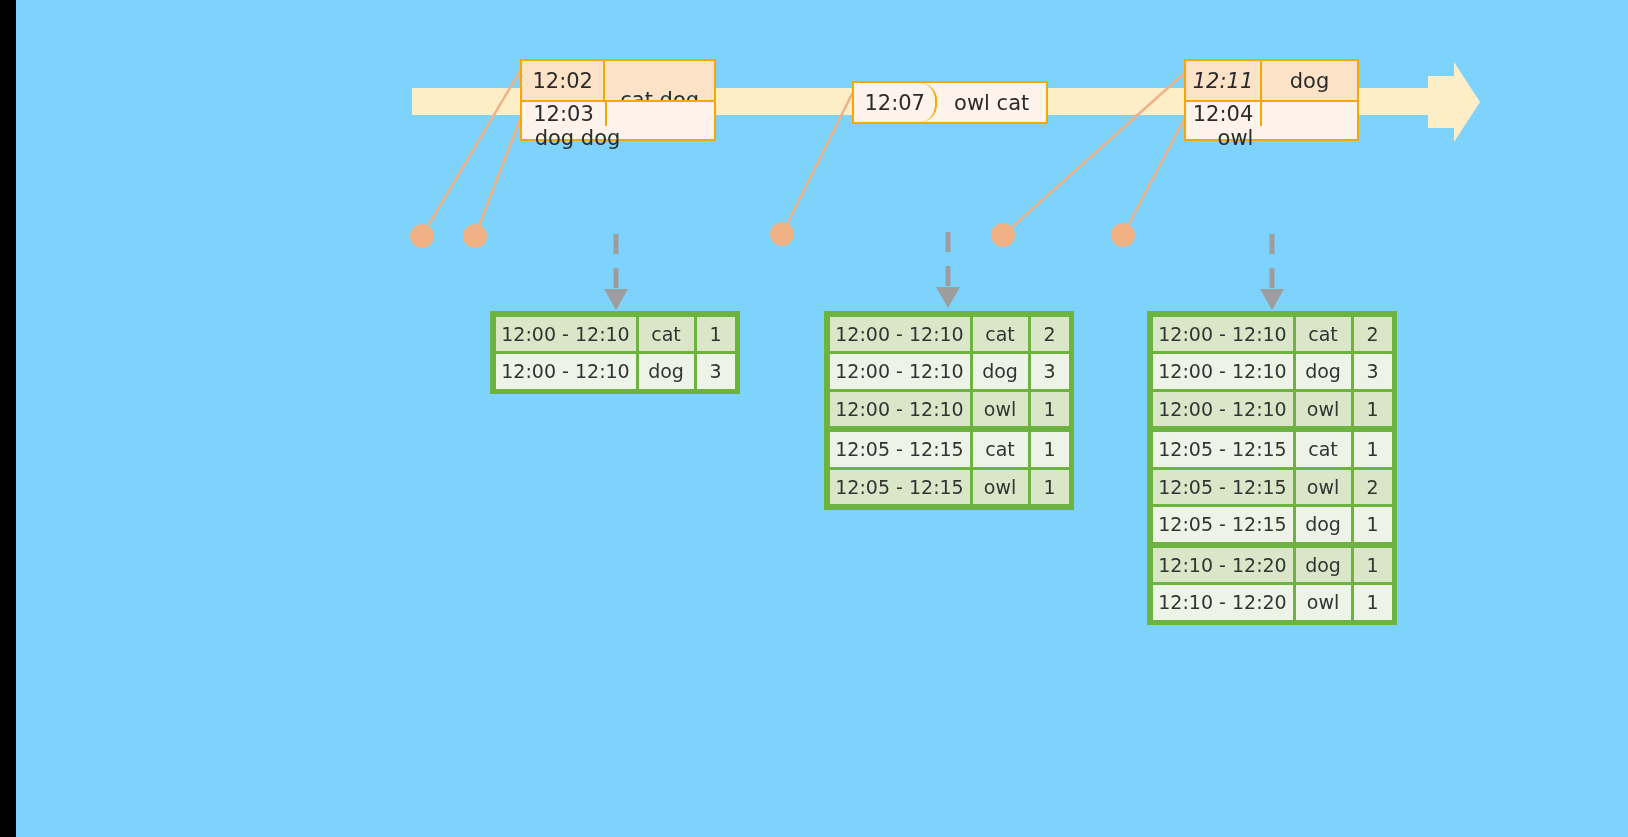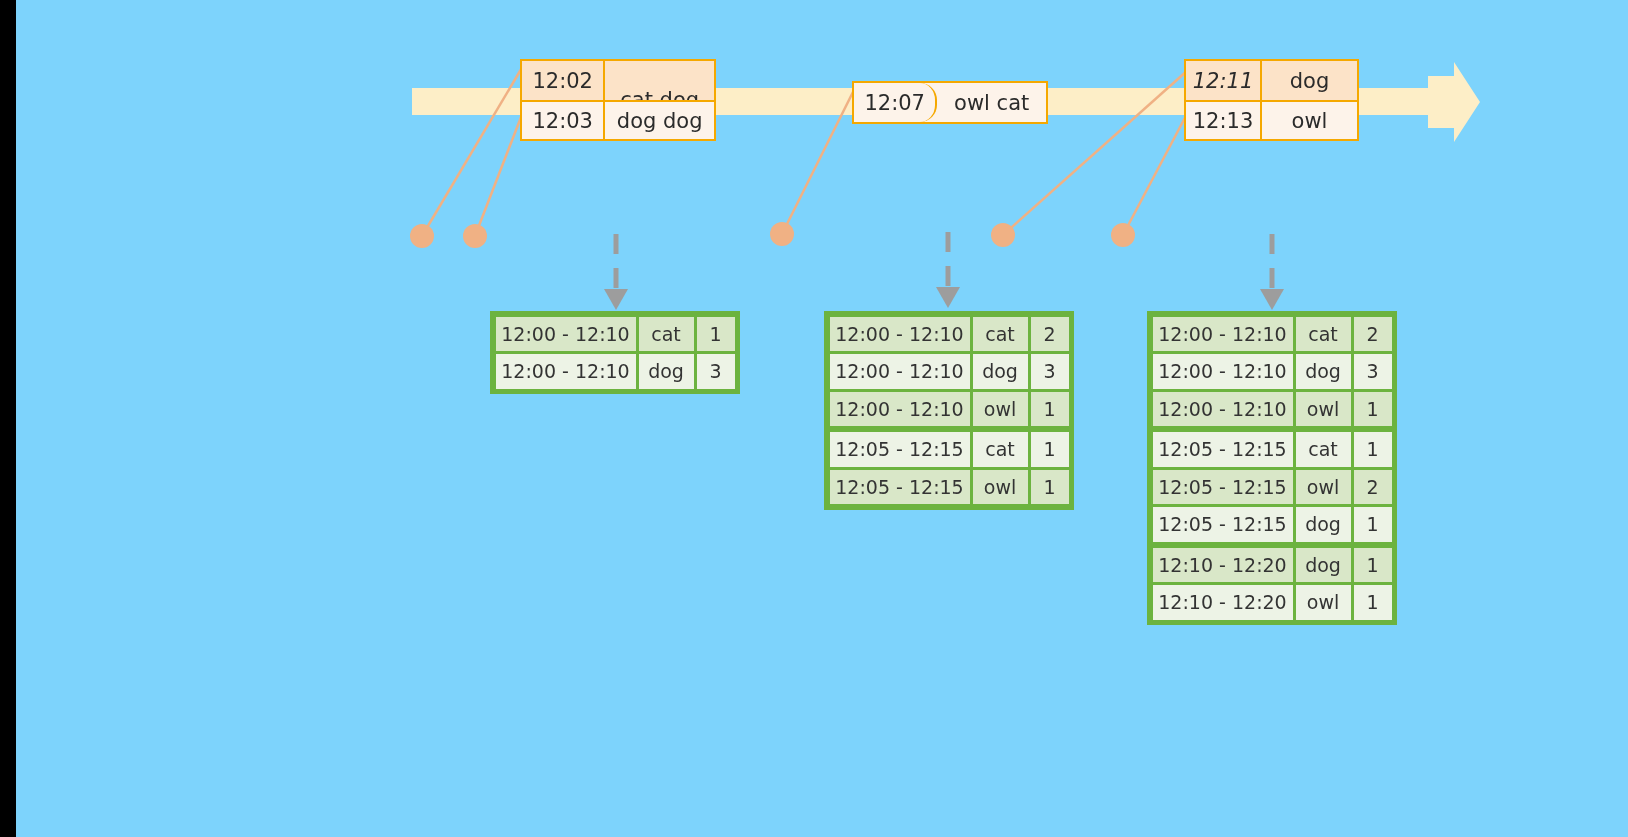--- a/index.html
+++ b/index.html
@@ -13,21 +13,21 @@
   .timeline-arrow{position:absolute;left:1412px;top:62px;width:52px;height:80px;}
 
   
   .evt{position:absolute;border:2.5px solid #f5a800;box-sizing:border-box;
        display:flex;}
   .evt .cell{display:flex;align-items:center;justify-content:center;
              font-size:21px;color:#2b2b2b;box-sizing:border-box;
              padding:0 10px;white-space:nowrap;}
   .evt .cell.time{border-right:2.5px solid #f5a800;}
   .evt-row{display:flex;height:39px;box-sizing:border-box;}
-  .evt-row.r2{border-top:2.5px solid #f5a800;}
+  .evt-row.r2{border-top:2.5px solid #f5a800;flex-direction:column;}
   .evt-row.shade{background:#fce3c8;}
   .evt-row.light{background:#fdf3ea;}
 
   
   .dot{position:absolute;width:24px;height:24px;border-radius:50%;
        background:#f0b184;}
   .lines{position:absolute;left:0;top:0;width:1628px;height:837px;
          pointer-events:none;}
 
   
@@ -83,21 +83,21 @@
       <div class="cell" style="width:111px;">owl cat</div>
     </div>
   </div>
 
   <div class="evt" style="left:1168px;top:59px;width:175px;flex-direction:column;">
     <div class="evt-row shade">
       <div class="cell time" style="width:76px;font-style:italic;">12:11</div>
       <div class="cell" style="width:99px;">dog</div>
     </div>
     <div class="evt-row r2 light">
-      <div class="cell time" style="width:76px;">12:13</div>
+      <div class="cell time" style="width:76px;">12:04</div>
       <div class="cell" style="width:99px;">owl</div>
     </div>
   </div>
 
   <svg class="lines">
     <g stroke="#9d9d9d" stroke-width="5" fill="none" stroke-dasharray="20,14">
       <line x1="600" y1="234" x2="600" y2="290"></line>
       <line x1="932" y1="232" x2="932" y2="290"></line>
       <line x1="1256" y1="234" x2="1256" y2="290"></line>
     </g>

